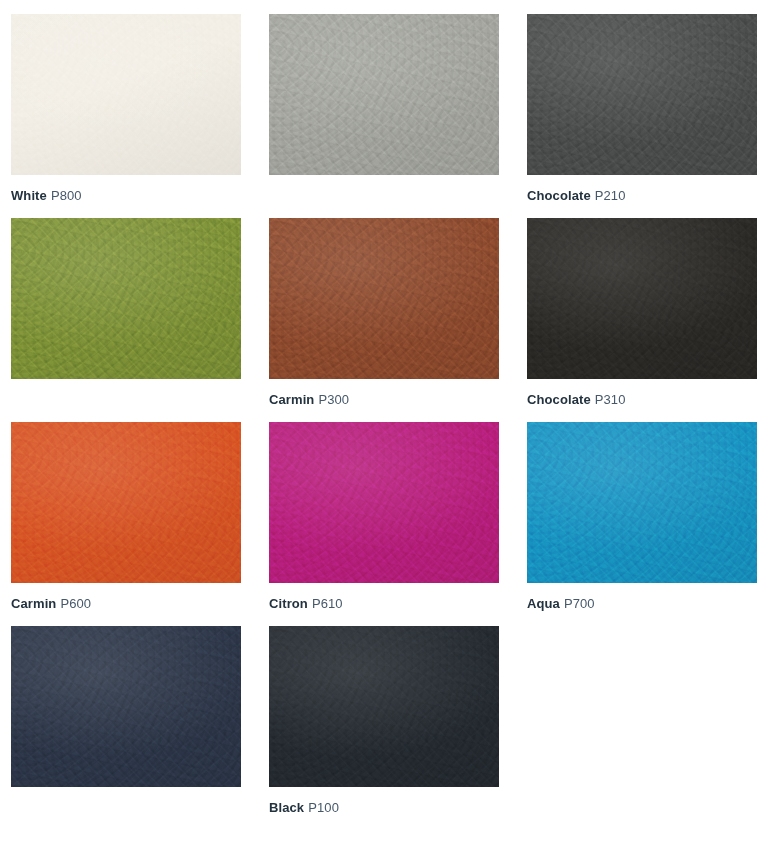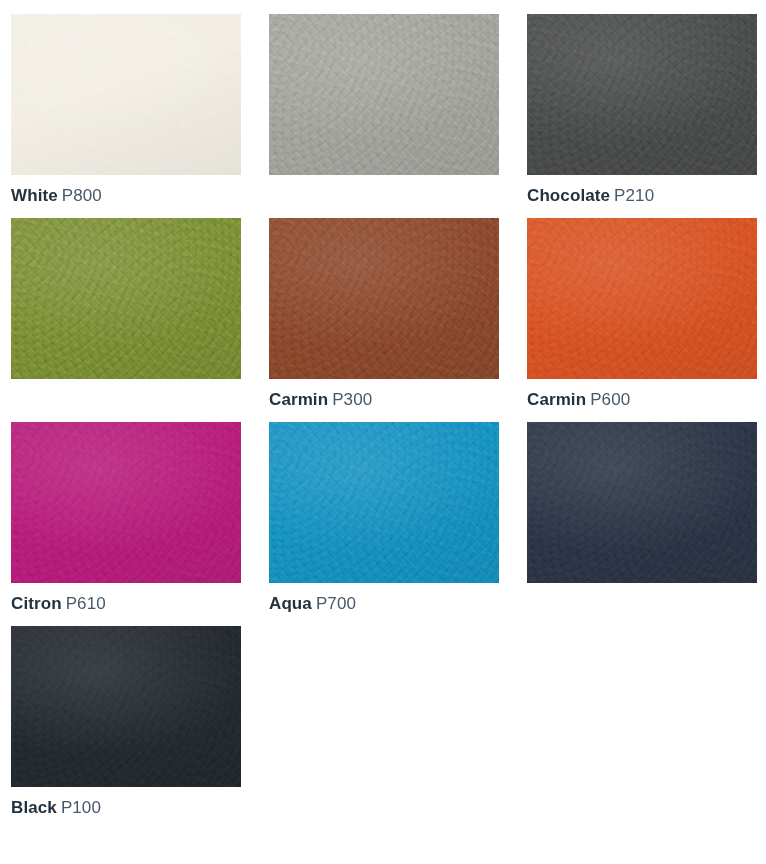--- a/index.html
+++ b/index.html
@@ -85,21 +85,21 @@
         rgba(255,255,255,0.0) 55%),
       linear-gradient(160deg,
         rgba(255,255,255,0.045) 0%,
         rgba(0,0,0,0.0) 42%,
         rgba(0,0,0,0.055) 100%);
     pointer-events: none;
   }
 
   .swatch-label {
     margin-top: 13px;
-    font-size: 17px;
+    font-size: 13px;
     line-height: 16px;
     color: #2b3a49;
     letter-spacing: 0.1px;
     white-space: nowrap;
   }
 
   .swatch-name {
     font-weight: 700;
     color: #23323f;
   }
@@ -126,20 +126,24 @@
       <div class="swatch-label"><span class="swatch-name">Chocolate</span><span class="swatch-code">P210</span></div>
     </div>
     <div class="swatch-card">
       <div class="swatch-chip" style="background-color: rgb(125, 145, 54);"></div>
     </div>
     <div class="swatch-card">
       <div class="swatch-chip" style="background-color: rgb(141, 74, 45);"></div>
       <div class="swatch-label"><span class="swatch-name">Carmin</span><span class="swatch-code">P300</span></div>
     </div>
     <div class="swatch-card">
+      <div class="swatch-chip" style="background-color: rgb(43, 41, 38);"></div>
+      <div class="swatch-label"><span class="swatch-name">Chocolate</span><span class="swatch-code">P310</span></div>
+    </div>
+    <div class="swatch-card">
       <div class="swatch-chip" style="background-color: rgb(216, 84, 36);"></div>
       <div class="swatch-label"><span class="swatch-name">Carmin</span><span class="swatch-code">P600</span></div>
     </div>
     <div class="swatch-card">
       <div class="swatch-chip" style="background-color: rgb(184, 30, 124);"></div>
       <div class="swatch-label"><span class="swatch-name">Citron</span><span class="swatch-code">P610</span></div>
     </div>
     <div class="swatch-card">
       <div class="swatch-chip" style="background-color: rgb(23, 147, 194);"></div>
       <div class="swatch-label"><span class="swatch-name">Aqua</span><span class="swatch-code">P700</span></div>

